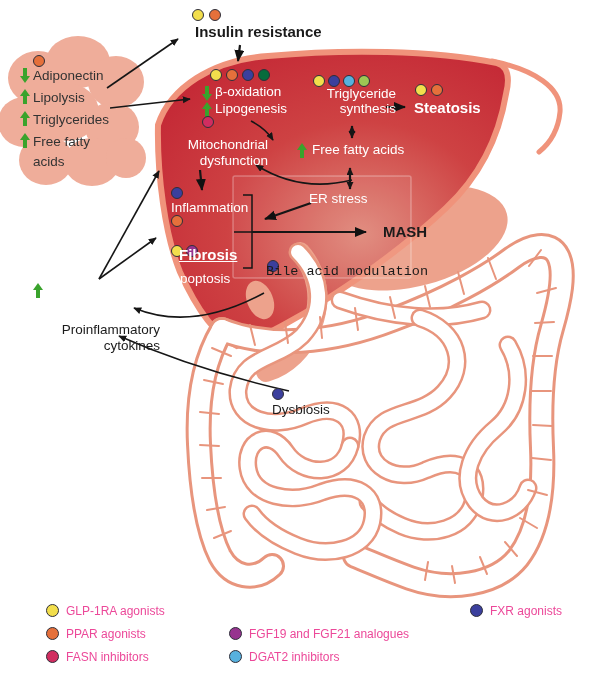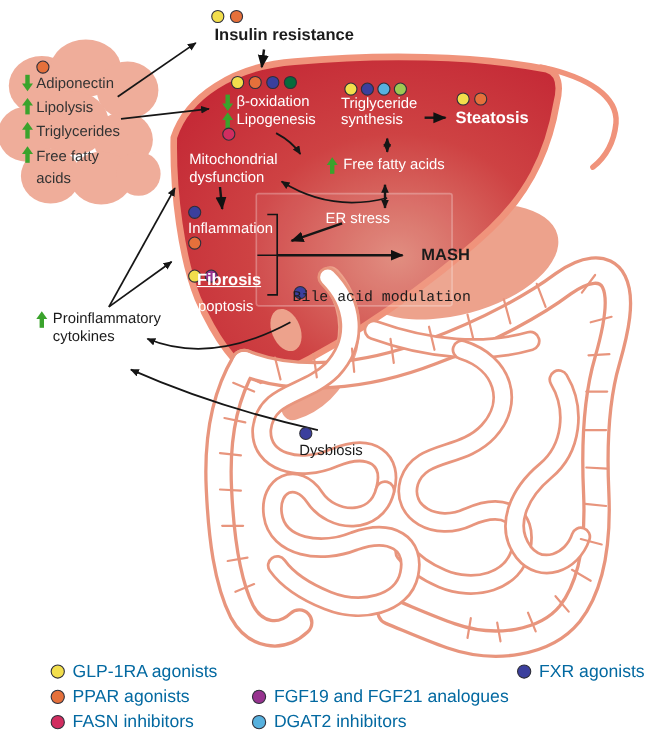--- a/index.html
+++ b/index.html
@@ -1,38 +1,38 @@
 <!DOCTYPE html>
 <html style="--c-glp1ra: #F2DE4C; --c-ppar: #E5703B; --c-fasn: #D12D60; --c-fgf: #97338F; --c-dgat2: #57B1DE; --c-fxr: #3B3F9D; --c-thr: #076B3C; --c-epa: #9DC853; --c-dot_stroke: #2F2F3A; --c-green: #3AA32C; --c-liver_edge: #F0937B; --c-liver_deep: #C01E30; --c-liver_mid: #CE4243; --c-liver_light: #E0887A; --c-adipose: #EFAD9A; --c-intestine: #E8957D; --c-duodenum: #EDA28C;"><head>
 <meta charset="utf-8">
 <style>
   html,body{margin:0;padding:0;background:#fff;}
   .stage{position:relative;width:605px;height:680px;background:#fff;overflow:hidden;
          font-family:"Liberation Sans","DejaVu Sans",sans-serif;color:#1b1b1b;}
   .stage svg.anatomy{position:absolute;left:0;top:0;}
   .abs{position:absolute;}
-  .lbl{font-size:13.5px;line-height:16px;white-space:nowrap;}
+  .lbl{font-size:13.5px;line-height:16px;white-space:nowrap;text-align:right;}
   .white{color:#fff;}
   .bold{font-weight:bold;}
   .big{font-size:15px;}
   .wrap{white-space:normal;}
   .dotrow{display:flex;align-items:center;gap:4px;}
   .g3{gap:3px;} .g5{gap:5px;}
   .dot{width:12px;height:12px;border-radius:50%;border:1.6px solid var(--c-dot_stroke);
        box-sizing:border-box;display:inline-block;flex:0 0 auto;}
   .dot.d13{width:13px;height:13px;}
   .row{display:flex;align-items:flex-start;gap:3px;}
   .ga{position:relative;display:inline-block;width:10px;height:16px;flex:0 0 10px;margin-top:1px;}
   .ga::before{content:"";position:absolute;left:0;top:0;width:0;height:0;
       border-left:5px solid transparent;border-right:5px solid transparent;
       border-bottom:7px solid var(--c-green);}
   .ga::after{content:"";position:absolute;left:3px;top:6px;width:4px;height:9px;background:var(--c-green);}
   .ga.down{transform:rotate(180deg);}
   .adipose-rows .row{margin-bottom:2px;line-height:20px;color:#333;}
-  .leg-item{display:flex;align-items:center;gap:7px;height:23px;font-size:16px;color:#0369a1;}
+  .leg-item{display:flex;align-items:center;gap:7px;height:23px;font-size:12px;color:#ec4899;}
   
   .liver-fill{stroke:var(--c-liver_edge);stroke-width:6;}
   .tail{stroke:var(--c-liver_edge);stroke-width:5;fill:none;stroke-linecap:round;}
   .colon-out{stroke:var(--c-intestine);stroke-width:26;fill:none;stroke-linecap:round;}
   .colon-in{stroke:#fff;stroke-width:20;fill:none;stroke-linecap:round;}
   .sb-out{stroke:var(--c-intestine);stroke-width:19;fill:none;stroke-linecap:round;}
   .sb-in{stroke:#fff;stroke-width:14;fill:none;stroke-linecap:round;}
   .tick{stroke:var(--c-intestine);stroke-width:2;fill:none;stroke-linecap:round;}
   .duo{stroke:var(--c-duodenum);stroke-width:20;fill:none;stroke-linecap:round;}
   .blk{stroke:#161616;stroke-width:1.6;fill:none;}
@@ -223,21 +223,21 @@
     </div>
   <div class="abs lbl white bold big" style="left:414px;top:100px;">Steatosis</div>
 
   <div class="abs lbl white wrap" style="left:172px;top:137px;width:96px;">Mitochondrial dysfunction</div>
 
   <div class="abs row lbl white" style="left:297px;top:142px;gap:5px;">
     <span class="ga up"></span>
     <span>Free fatty acids</span>
   </div>
 
-  <div class="abs lbl white" style="left:296px;top:191px;">ER stress</div>
+  <div class="abs lbl white" style="left:309px;top:191px;">ER stress</div>
 
   <div class="abs dotrow" style="left:171px;top:187px;">
       <span class="dot" style="background: rgb(59, 63, 157);"></span>
     </div>
   <div class="abs lbl white" style="left:171px;top:200px;">Inflammation</div>
   <div class="abs dotrow" style="left:171px;top:215px;">
       <span class="dot" style="background: rgb(229, 112, 59);"></span>
     </div>
   <div class="abs lbl white" style="left:171px;top:228px;margin-top:43px;">Apoptosis</div>
   <div class="abs dotrow g3" style="left:171px;top:245px;">
@@ -248,21 +248,21 @@
 
   <div class="abs lbl bold big" style="left:383px;top:224px;">MASH</div>
 
   <div class="abs dotrow" style="left:267px;top:260px;">
       <span class="dot" style="background: rgb(59, 63, 157);"></span>
     </div>
   <div class="abs lbl" style="left:266px;top:264px;font-family:Liberation Mono, monospace;">Bile acid modulation</div>
 
   <div class="abs row lbl" style="left:33px;top:282px;gap:5px;">
     <span class="ga up"></span>
-    <span class="wrap" style="width:112px;">Proinflammatory cytokines</span>
+    <span class="wrap" style="width:112px;margin-top:40px;">Proinflammatory cytokines</span>
   </div>
 
   <div class="abs dotrow" style="left:272px;top:388px;">
       <span class="dot" style="background: rgb(59, 63, 157);"></span>
     </div>
   <div class="abs lbl" style="left:272px;top:402px;">Dysbiosis</div>
 
   <div class="abs" style="left:46px;top:599px;">
     <div class="leg-item">
       <span class="dotrow">

